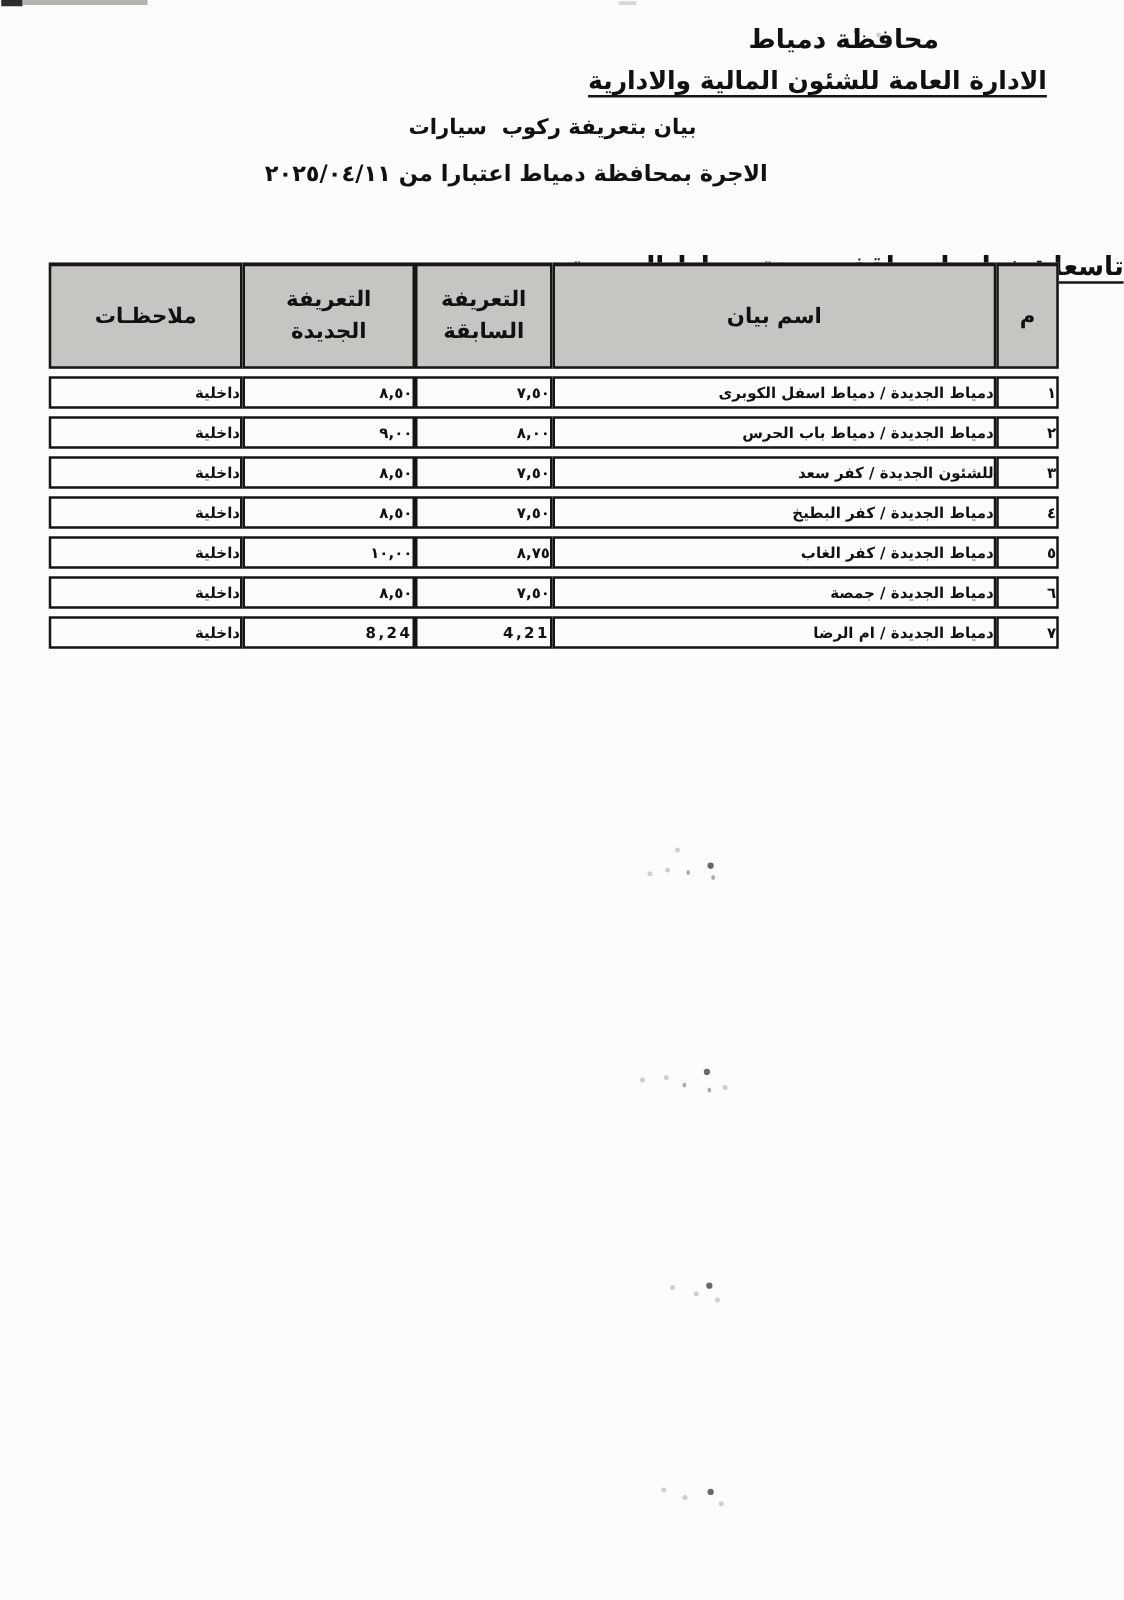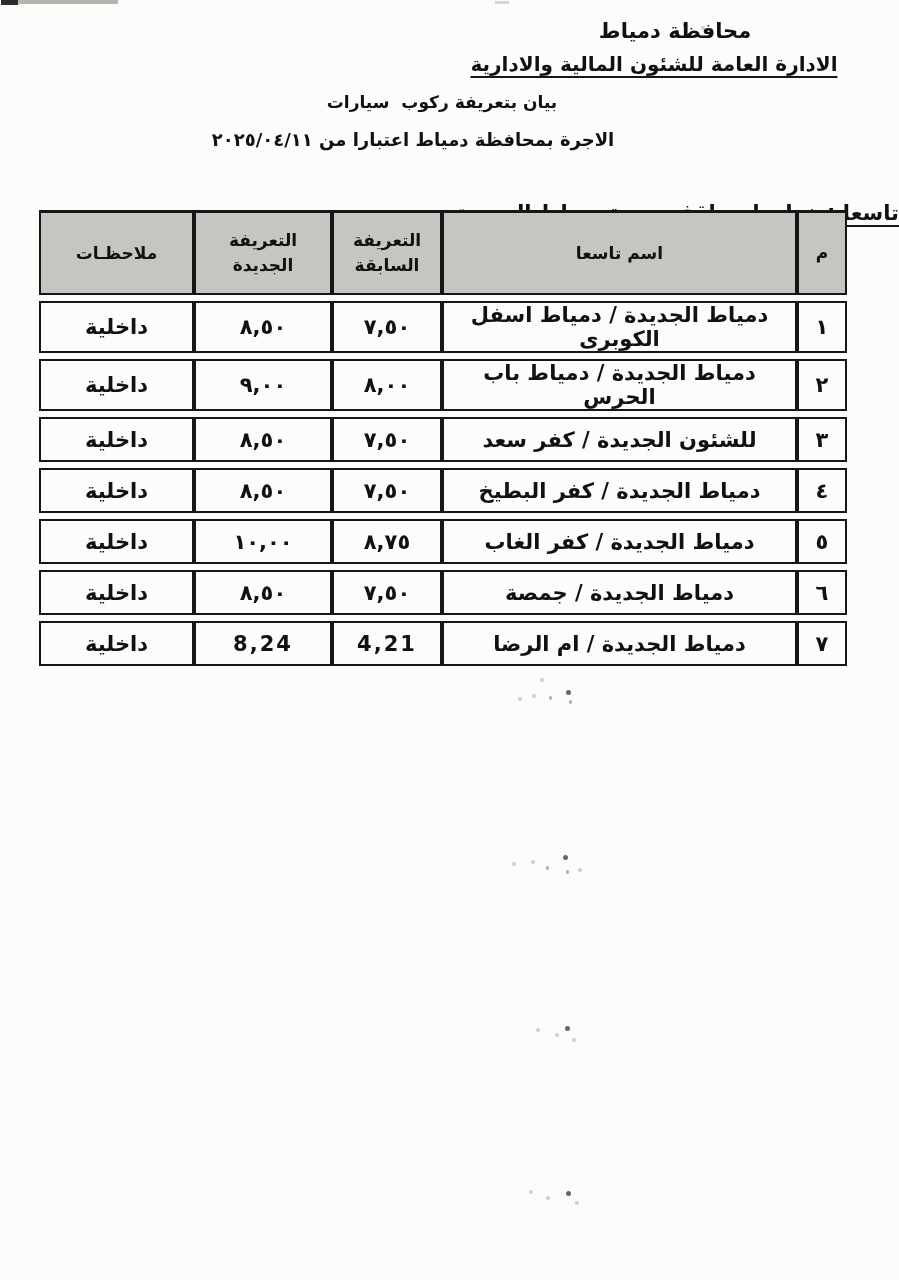--- a/index.html
+++ b/index.html
@@ -45,23 +45,24 @@
     overflow:hidden;
   }
   table.tariff th{
     background:var(--header-gray);
     height:85px;
     font-size:17px;
     line-height:1.45;
     border-top-width:3px;
   }
   table.tariff td{
-    height:45px;
-    font-size:21px;
+    height:26px;
+    font-size:12px;
     background:transparent;
+    text-align:right;
   }
   td.c-val{letter-spacing:2px;font-size:16px;}
   td.c-num{font-size:16px;}
   th.h-tariff{padding:0 10px;}
 
   .speck{position:absolute;border-radius:50%;}
   .sp-l{width:4px;height:4px;background:#a9a9a6;opacity:.55;}
   .sp-m{width:3px;height:4px;background:#8a8a87;opacity:.7;}
   .sp-d{width:5px;height:5px;background:#4c4c4a;opacity:.85;}
   .edge-strip-dark{position:absolute;left:1px;top:0;width:17px;height:5px;background:#2c2c2a;}
@@ -107,21 +108,21 @@
   <colgroup>
     <col style="width:50px">
     <col style="width:355px">
     <col style="width:110px">
     <col style="width:138px">
     <col style="width:155px">
   </colgroup>
   <thead>
     <tr>
       <th>م</th>
-      <th>اسم تاسعا</th>
+      <th>اسم بيان</th>
       <th class="h-tariff">التعريفة السابقة</th>
       <th class="h-tariff">التعريفة الجديدة</th>
       <th>ملاحظـات</th>
     </tr>
   </thead>
   <tbody>
     <tr>
       <td class="c-num">١</td>
       <td class="c-name">دمياط الجديدة / دمياط اسفل الكوبرى</td>
       <td class="c-val">٧,٥٠</td>

